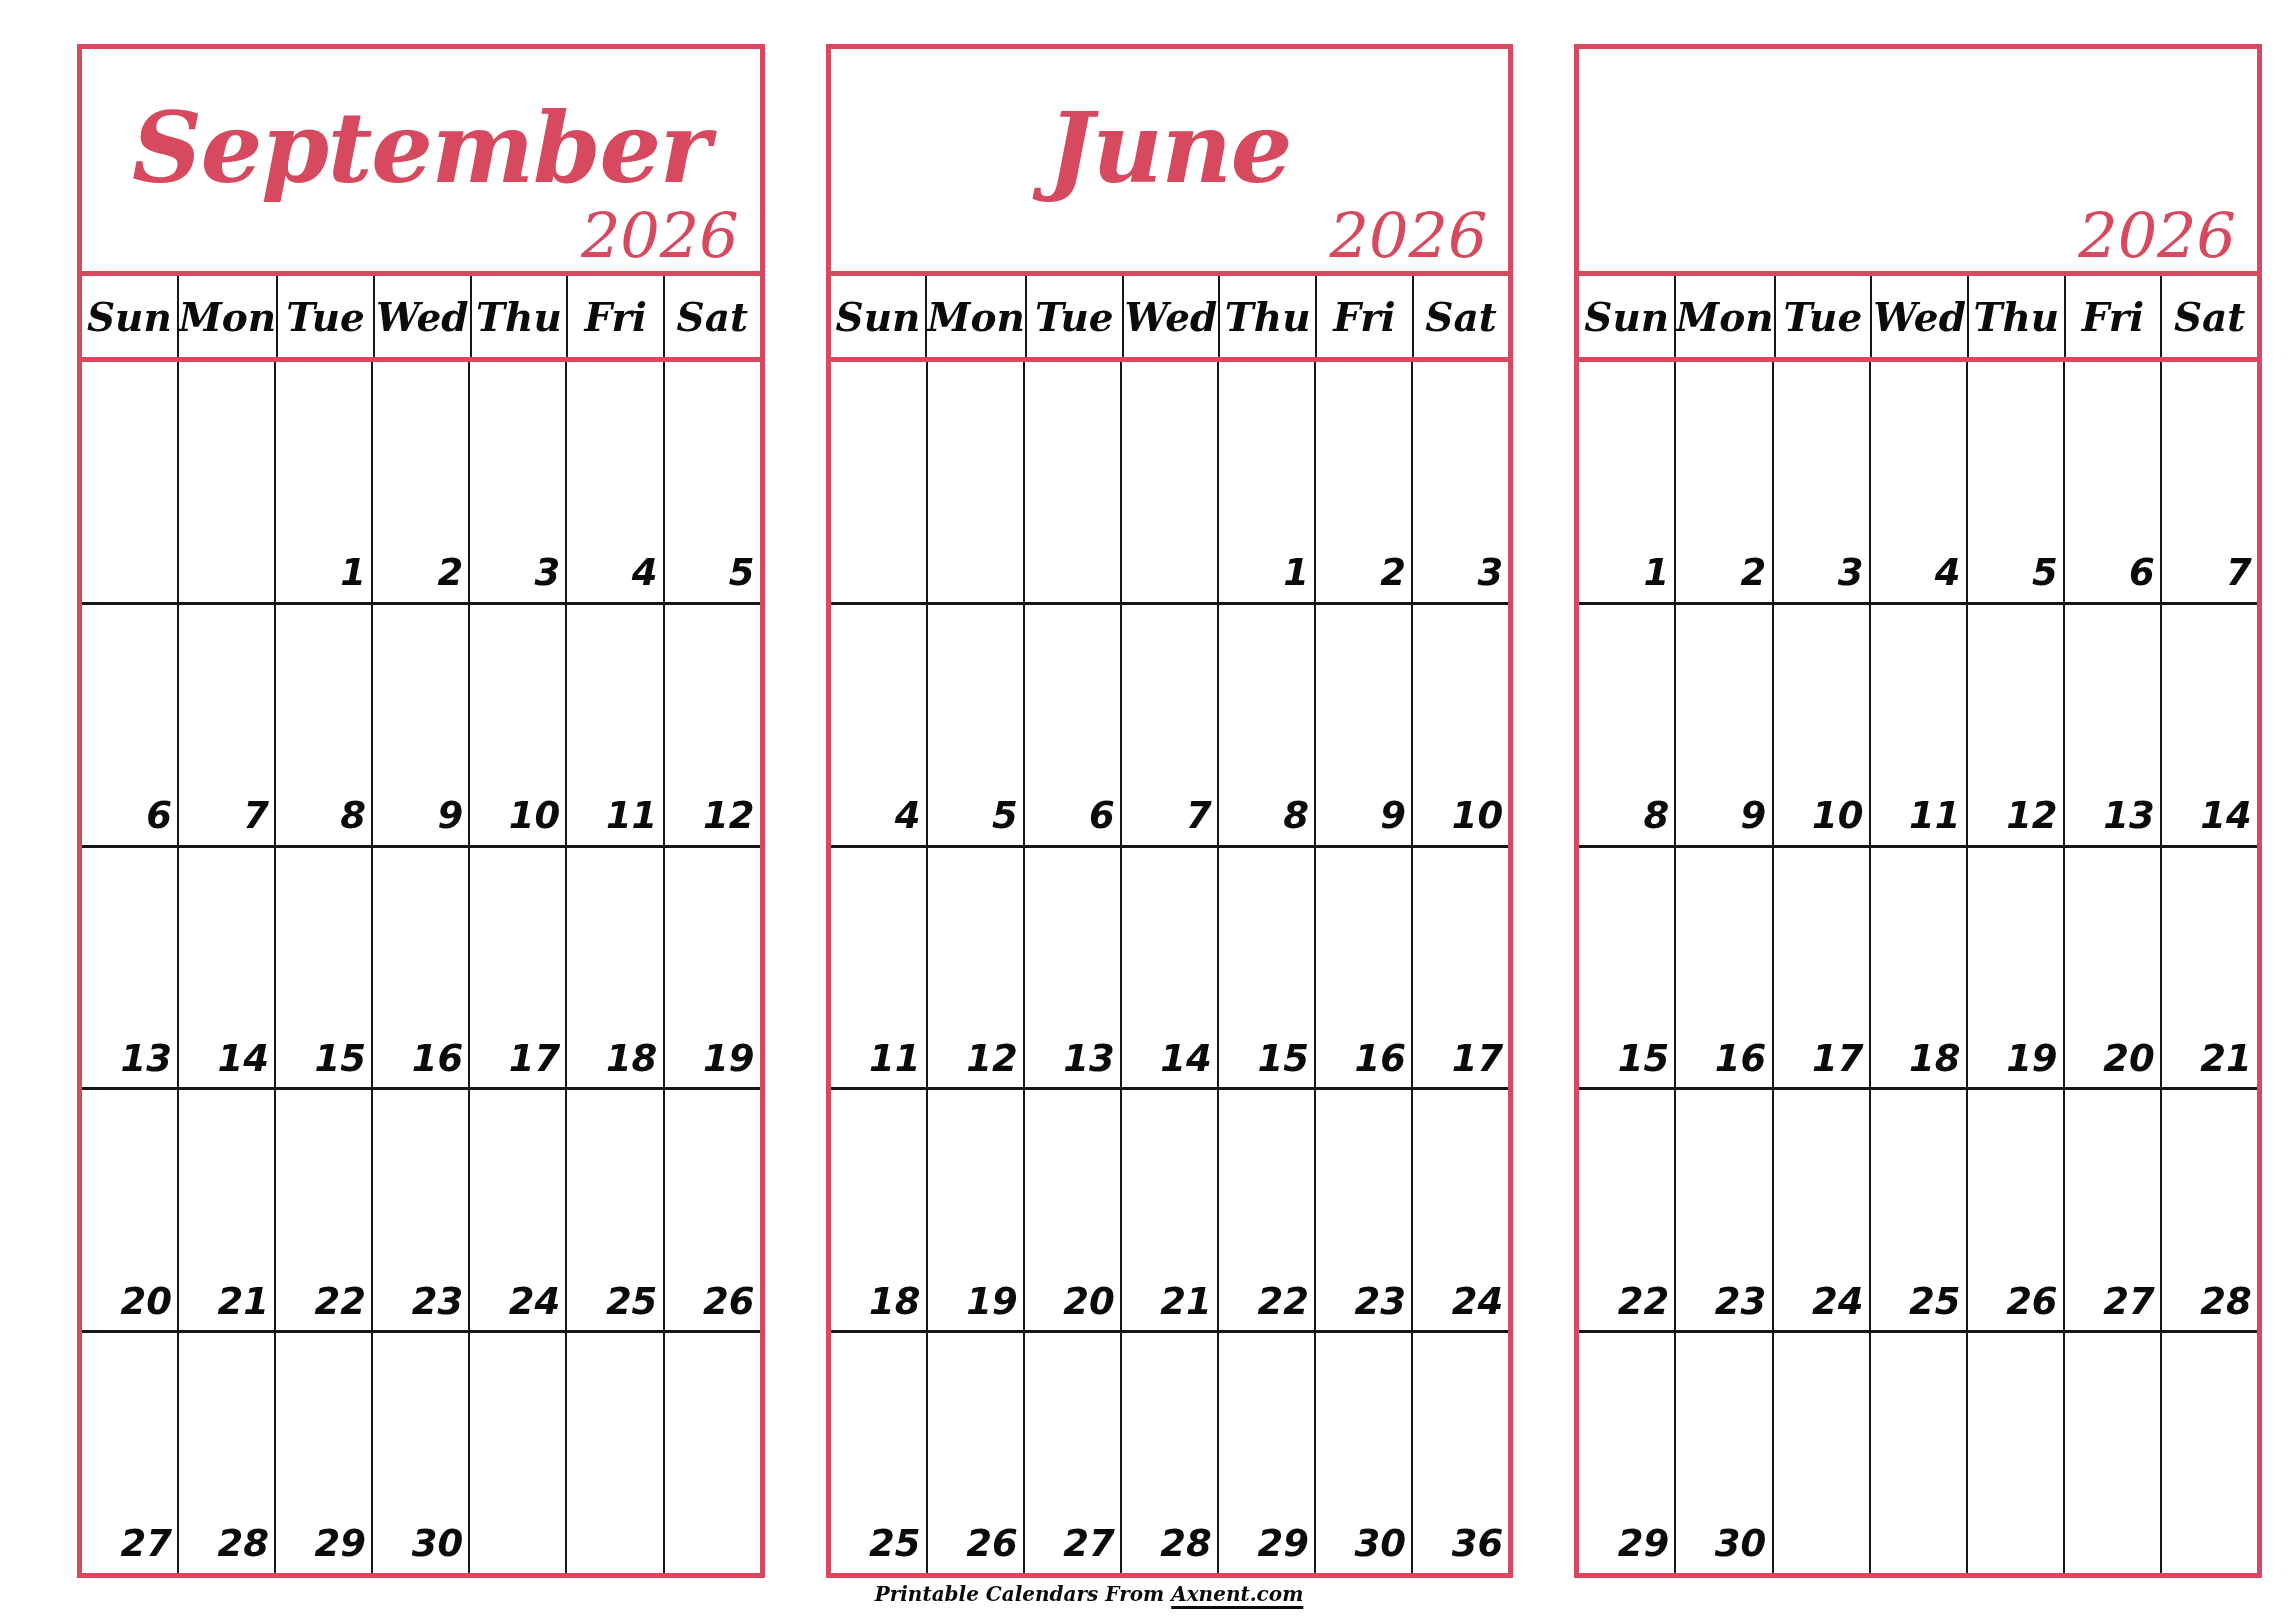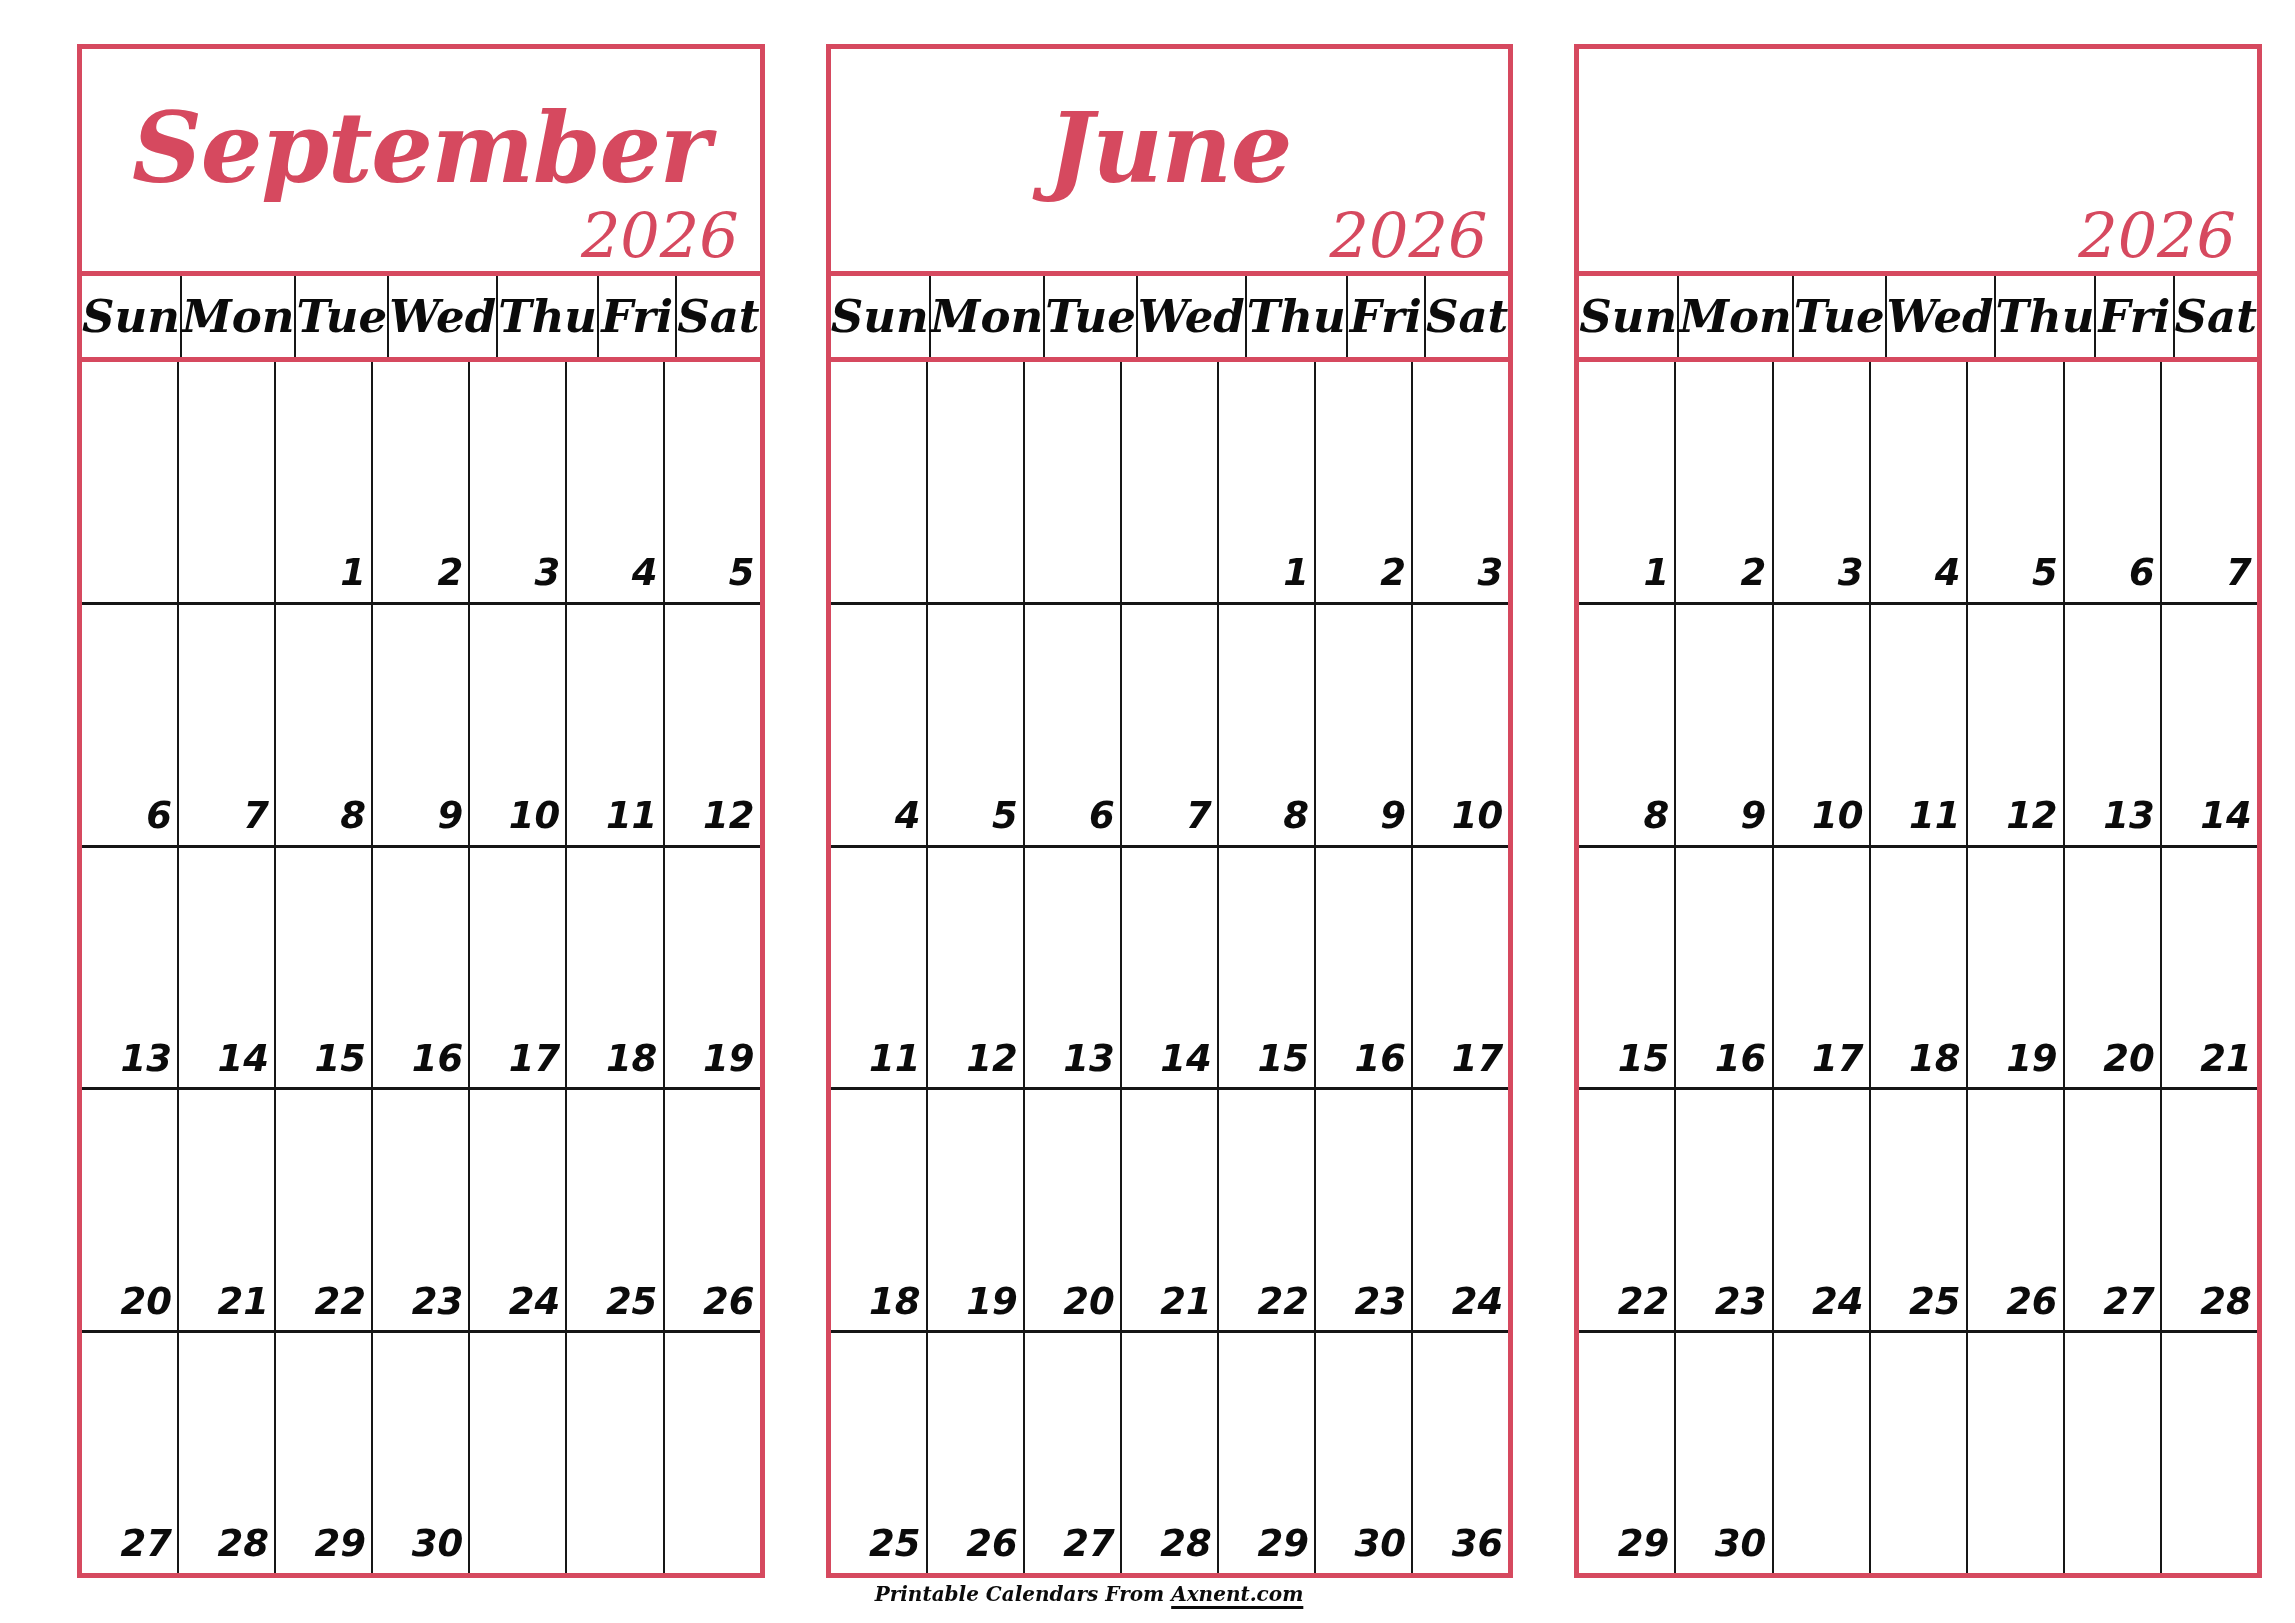--- a/index.html
+++ b/index.html
@@ -70,21 +70,21 @@
     display: flex;
   }
   .weekday-cell {
     flex: 1 1 0;
     display: flex;
     align-items: center;
     justify-content: center;
     font-family: "DejaVu Serif", serif;
     font-style: italic;
     font-weight: bold;
-    font-size: 45px;
+    font-size: 39px;
     color: #0b0b0b;
   }
   .weekday-cell + .weekday-cell {
     border-left: 2.6px solid #161616;
   }
   .weeks-grid {
     flex: 1 1 auto;
     display: flex;
     flex-direction: column;
   }

